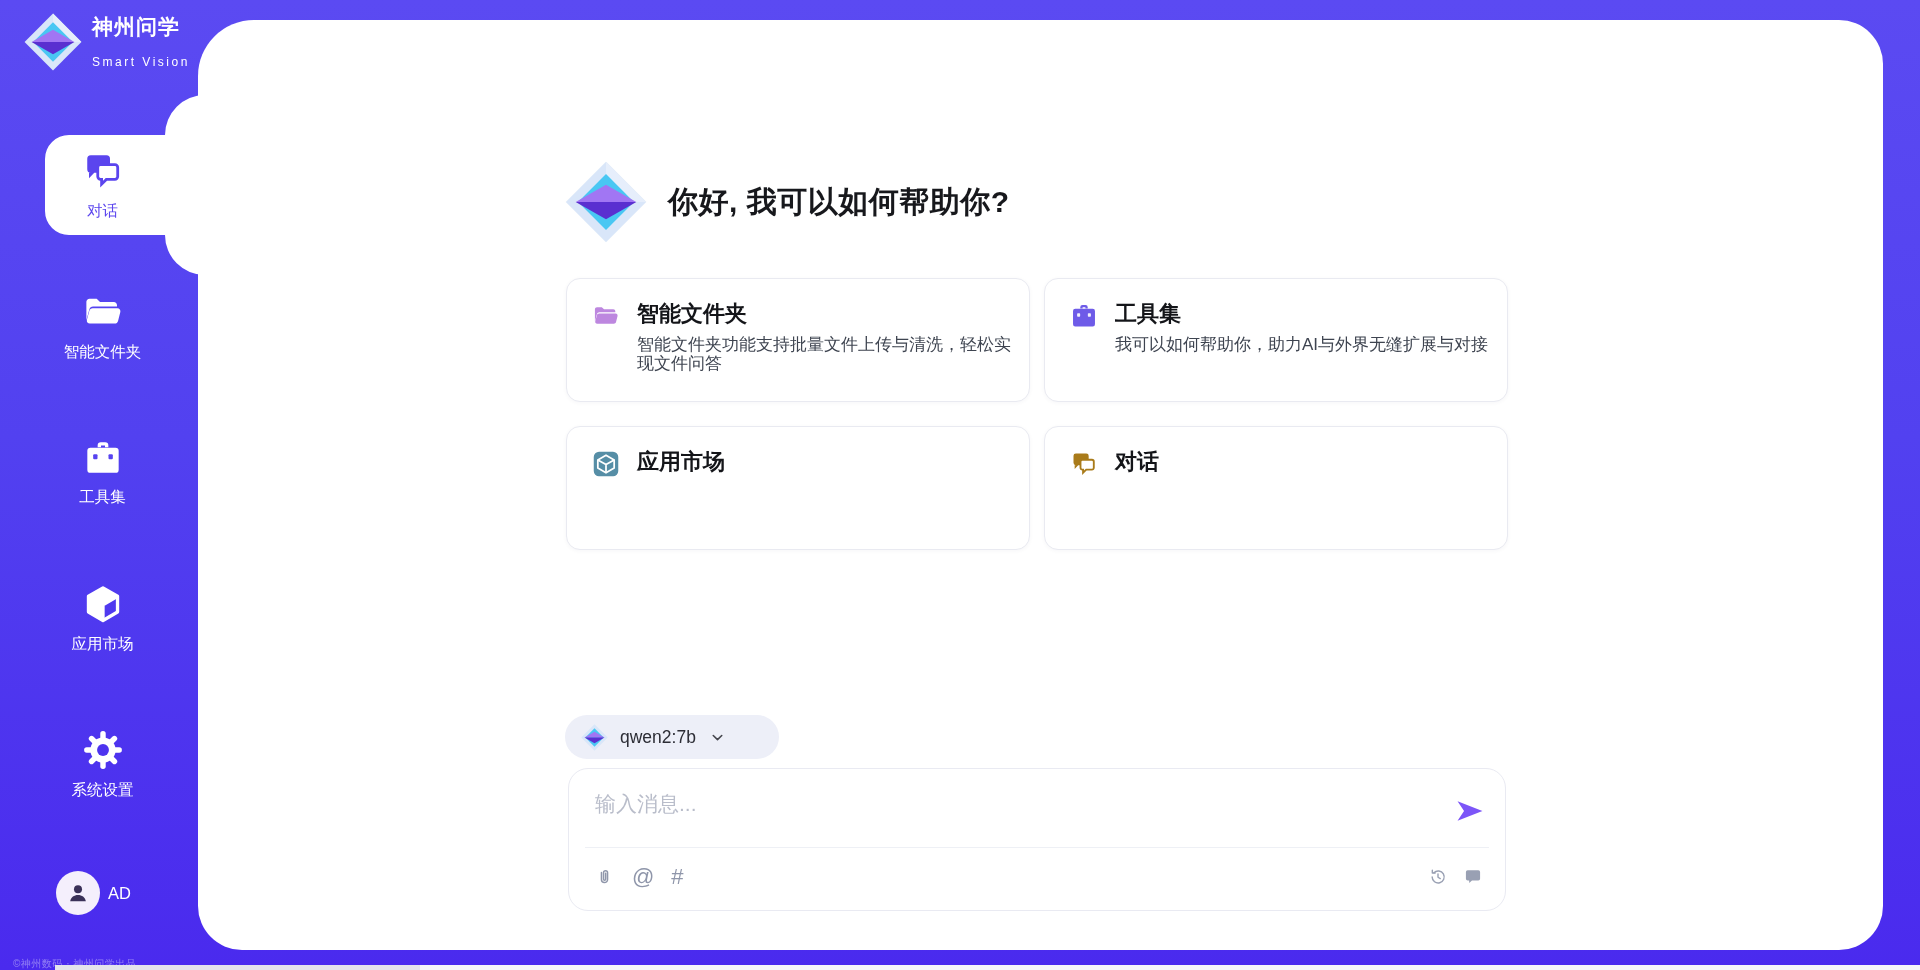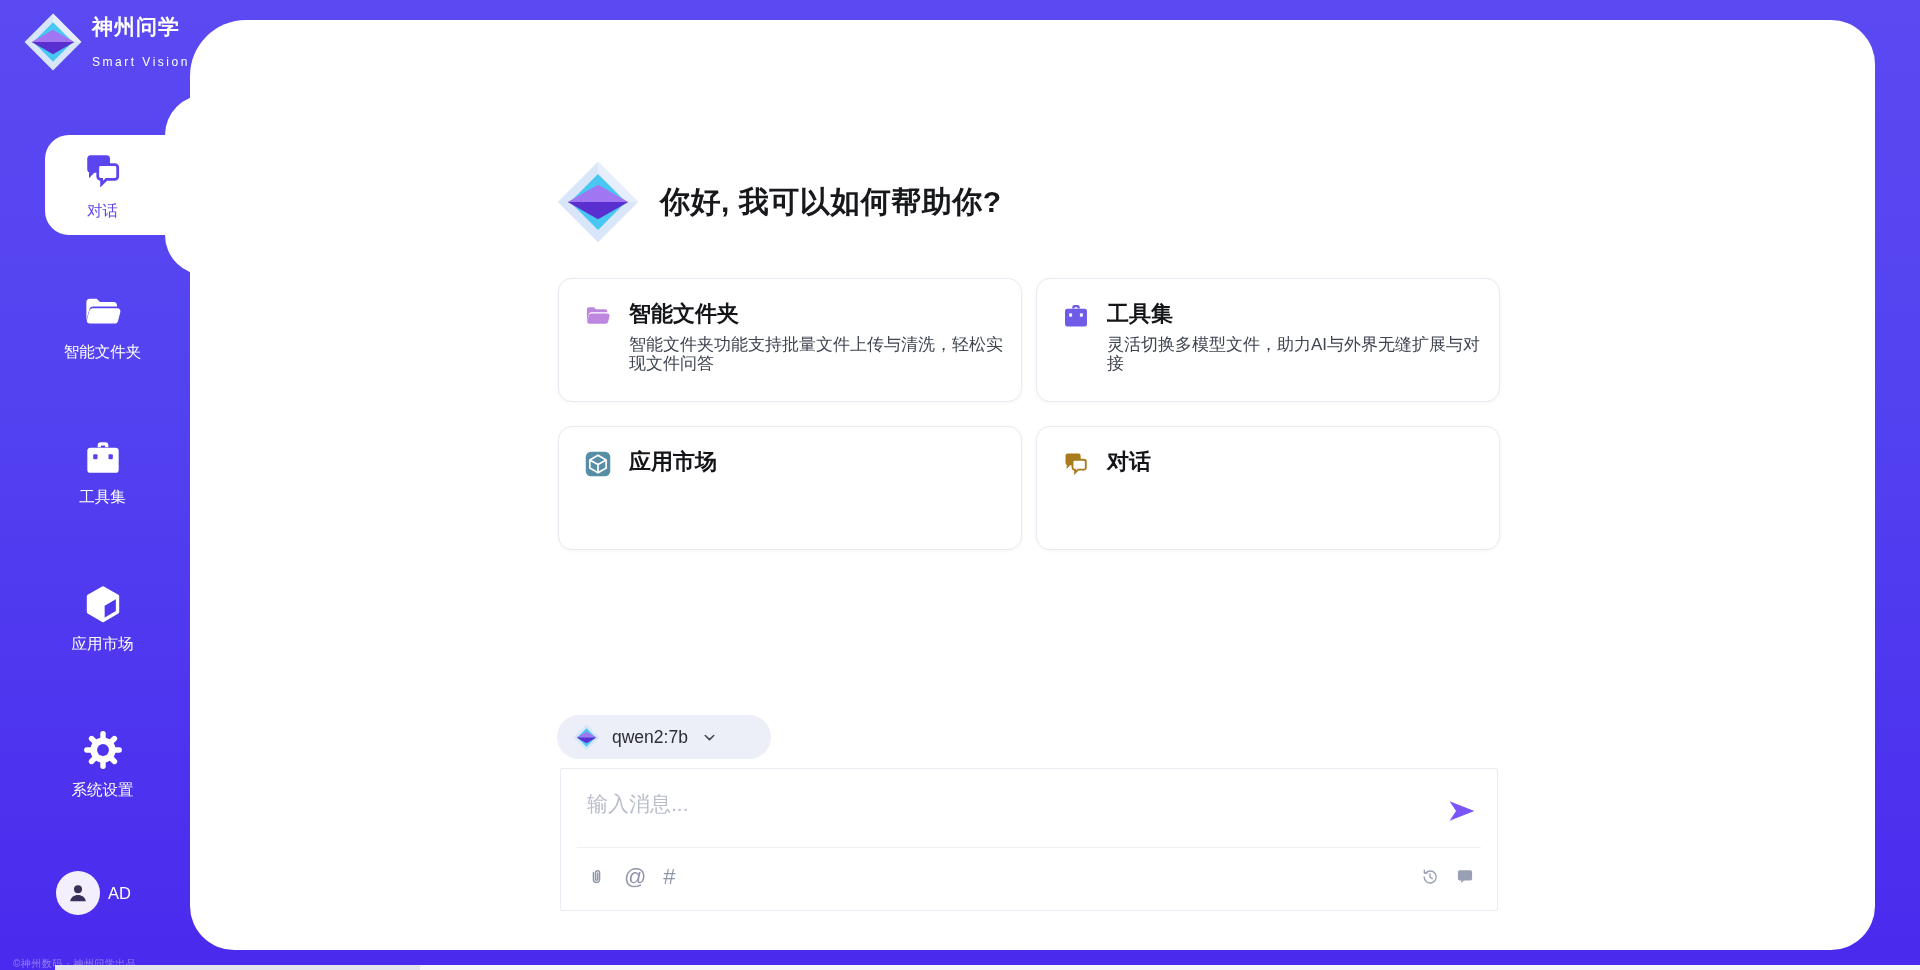--- a/index.html
+++ b/index.html
@@ -23,21 +23,21 @@
   .nav-label{display:block;margin-top:9px;font-size:15.5px;color:#fff;}
   .nav-label.active{color:#5B45EE;font-weight:500;}
 
   .user-row{position:absolute;left:56px;top:871px;display:flex;align-items:center;gap:8px;}
   .avatar{width:44px;height:44px;border-radius:50%;background:#F4EFFC;display:flex;align-items:center;justify-content:center;}
   .user-name{color:#fff;font-size:16.5px;font-weight:500;}
   .side-footer{position:absolute;left:13px;top:957px;font-size:10px;color:rgba(255,255,255,.38);letter-spacing:.5px;}
 
   
   #panel{
-    position:absolute;left:190px;top:20px;width:1685px;height:930px;
+    position:absolute;left:198px;top:20px;width:1685px;height:930px;
     background:#fff;border-radius:56px 44px 44px 44px;
   }
   .greeting{position:absolute;left:367px;top:141px;display:flex;align-items:center;gap:21px;}
   .greeting svg{width:82px;height:82px;}
   .greeting-text{font-size:30px;font-weight:800;color:#17181C;letter-spacing:.5px;}
 
   .card{
     position:absolute;width:464px;height:124px;box-sizing:border-box;
     background:#fff;border:1px solid #E9EAF1;border-radius:14px;
     box-shadow:0 1px 4px rgba(25,25,70,.04);cursor:pointer;
@@ -50,21 +50,21 @@
   .model-pill{
     position:absolute;left:367px;top:695px;height:44px;width:214px;box-sizing:border-box;
     background:#EDEFF8;border-radius:22px;display:flex;align-items:center;padding:12px 16px;cursor:pointer;
   }
   .model-pill svg.logo-sm{width:27px;height:27px;}
   .model-label{margin-left:12px;font-size:17.5px;color:#2C2D35;font-weight:500;}
   .model-chevron{margin-left:13px;display:flex;}
 
   .composer{
     position:absolute;left:370px;top:748px;width:938px;height:143px;box-sizing:border-box;
-    background:#fff;border:1.5px solid #E9EAF2;border-radius:2px;
+    background:#fff;border:1.5px solid #E9EAF2;border-radius:20px;
   }
   .composer-input{
     position:absolute;left:24px;top:14px;width:800px;height:40px;border:none;outline:none;
     font-size:21px;color:#3A3A42;background:transparent;font-family:inherit;
   }
   .composer-input::placeholder{color:#B9BDCA;}
   .send-btn{position:absolute;right:22px;top:31px;width:26px;height:22px;cursor:pointer;display:flex;}
   .composer-divider{position:absolute;left:16px;right:16px;top:78px;height:1px;background:#EEF0F5;}
   .tool-row-left{position:absolute;left:25px;top:92px;display:flex;align-items:center;gap:17px;color:#8F96AA;height:32px;}
   .tool-row-right{position:absolute;right:22px;top:92px;display:flex;align-items:center;gap:15px;color:#99A0B3;height:32px;}
@@ -193,21 +193,21 @@
   <div class="card" style="left:846px;top:258px;">
     <span class="card-icon">
       <svg viewBox="0 0 24 24" fill="#6E5BE8">
         <path d="M8.8 5.6V4.4a1.9 1.9 0 0 1 1.9-1.9h2.6a1.9 1.9 0 0 1 1.9 1.9v1.2h-2V4.5h-2.4v1.1z"></path>
         <path d="M2.6 7.7a1.9 1.9 0 0 1 1.9-1.9h15a1.9 1.9 0 0 1 1.9 1.9V19a1.9 1.9 0 0 1-1.9 1.9h-15A1.9 1.9 0 0 1 2.6 19z"></path>
         <rect x="6.1" y="9.7" width="2.6" height="3" rx="0.6" fill="#ffffff" opacity=".9"></rect>
         <rect x="15.3" y="9.7" width="2.6" height="3" rx="0.6" fill="#ffffff" opacity=".9"></rect>
       </svg>
     </span>
     <div class="card-title">工具集</div>
-    <div class="card-desc">灵活切换多模型文件，助力AI与外界无缝扩展与对接</div>
+    <div class="card-desc">我可以如何帮助你，助力AI与外界无缝扩展与对接</div>
   </div>
 
   <div class="card" style="left:368px;top:406px;">
     <span class="card-icon">
       <svg viewBox="0 0 24 24">
         <rect x="1.5" y="1.5" width="21" height="21" rx="4.5" fill="#568EA6"></rect>
         <g stroke="#ffffff" stroke-width="1.5" fill="none" stroke-linejoin="round">
           <path d="M12 4.5 19 8.5v7L12 19.5l-7-4v-7z"></path>
           <path d="M5 8.5 12 12.5l7-4M12 12.5v7"></path>
         </g>

